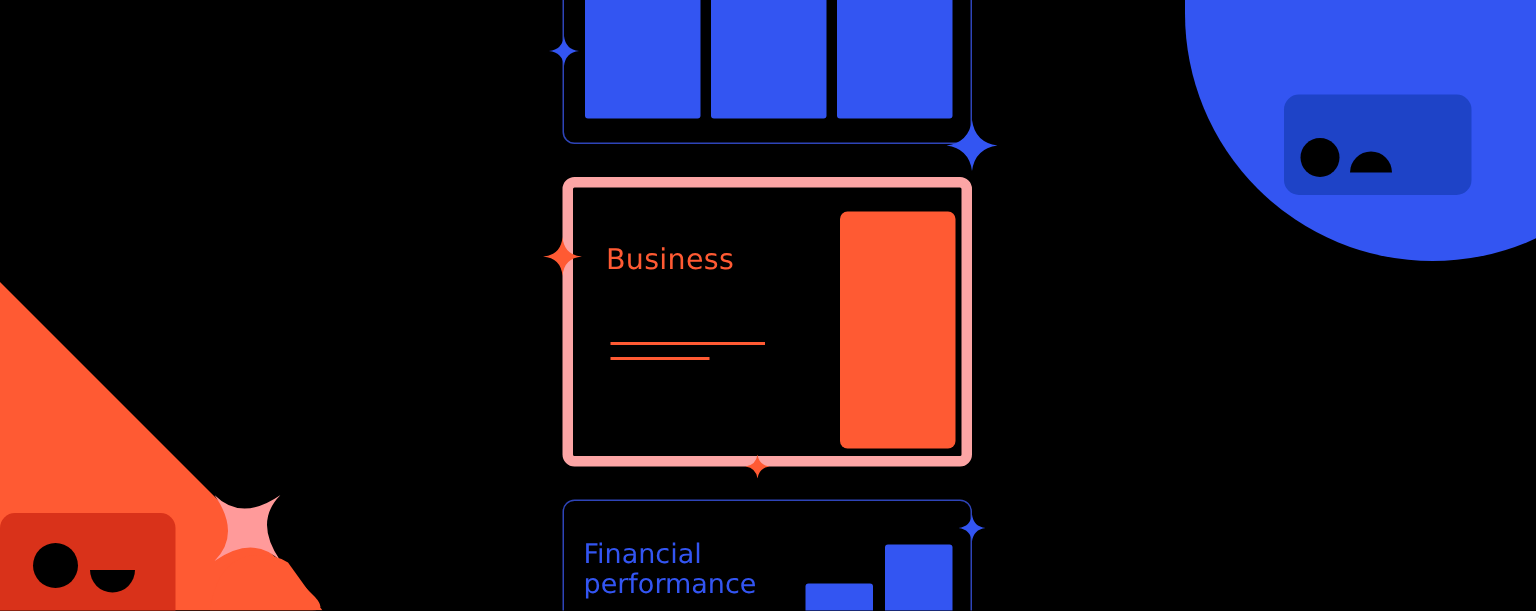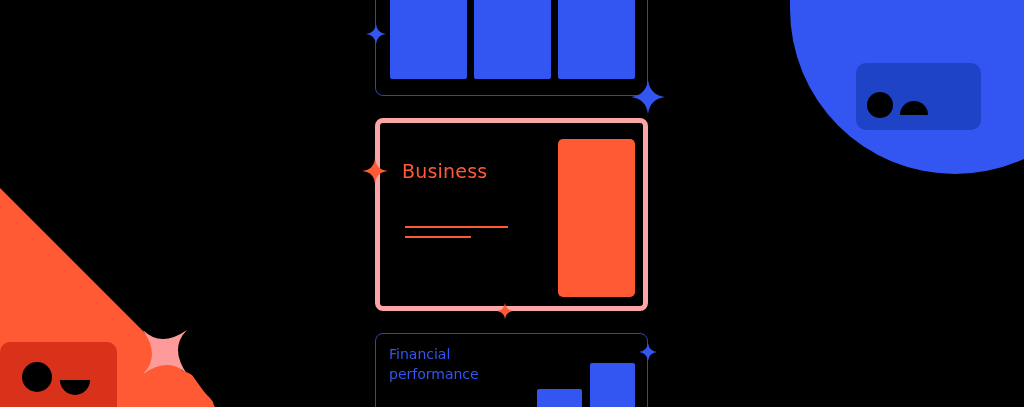--- a/index.html
+++ b/index.html
@@ -15,41 +15,41 @@
       border:1px solid #2e44b8; border-radius:8px; box-sizing:border-box;
     }
     .tile {
       position:absolute; top:0; width:77px; height:98px;
       background:#3355f2; border-radius:2px;
     }
 
     
     .card2 {
       left:375px; top:118px; width:273px; height:193px;
-      border:5px solid #fca5a5; border-radius:8px; box-sizing:border-box;
+      border:7px solid #fca5a5; border-radius:8px; box-sizing:border-box;
     }
     .card2-title {
       position:absolute; left:22px; top:35px;
       color:#ff5a33; font-size:19px; line-height:26px; letter-spacing:0.2px;
     }
     .line1 { position:absolute; left:25px; top:103px; width:103px; height:2px; background:#ff5a33; }
     .line2 { position:absolute; left:25px; top:113px; width:66px; height:2px; background:#ff5a33; }
     .orange-block {
       position:absolute; left:178px; top:16px; width:77px; height:158px;
       background:#ff5a33; border-radius:5px;
     }
 
     
     .card3 {
       left:375px; top:333px; width:273px; height:100px;
       border:1px solid #2e44b8; border-radius:8px; box-sizing:border-box;
     }
     .card3-title {
-      position:absolute; left:13px; top:10px;
-      color:#3355f2; font-size:14px; line-height:20px;
+      position:absolute; left:13px; top:26px;
+      color:#3355f2; font-size:18px; line-height:20px;
     }
     .bar {
       position:absolute; background:#3355f2; border-radius:2px;
     }
 
     
     .blue-blob {
       left:790px; top:-160px; width:330px; height:334px;
       background:#3355f2; border-radius:0 0 170px 170px / 0 0 170px 170px;
     }

